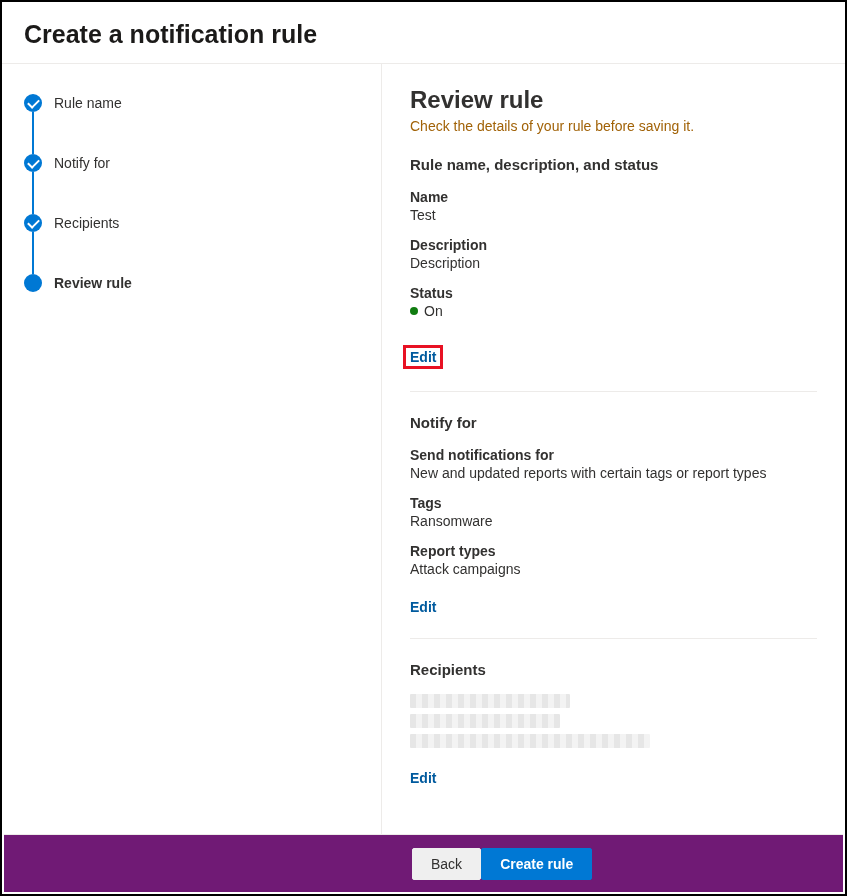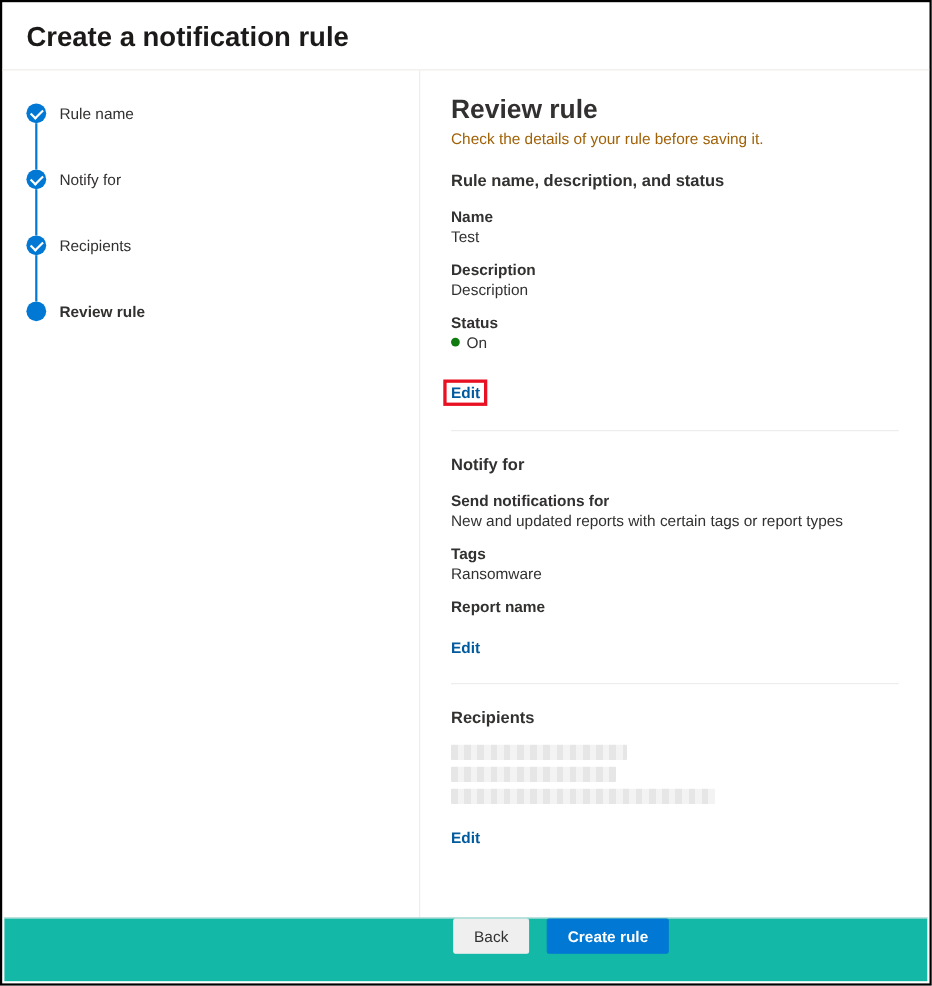--- a/index.html
+++ b/index.html
@@ -96,24 +96,23 @@
     height:14px;
     margin:6px 0;
     background: repeating-linear-gradient(90deg,#e6e6e6 0 6px,#f3f3f3 6px 12px);
     border-radius:1px;
   }
   .rl1{ width:160px; } .rl2{ width:150px; } .rl3{ width:240px; }
   .footer {
     position:absolute; left:2px; right:2px; bottom:2px;
     height:58px;
     border-top:1px solid #edebe9;
-    display:flex; align-items:flex-start;
+    display:flex; align-items:center;
     padding-left:408px;
-    gap:16px;
-    background:#14b8a6;
+    background:#701a75;
   }
   .btn {
     font-family:inherit;
     font-size:14px;
     height:32px;
     padding: 0 18px;
     border-radius:2px;
     cursor:pointer;
     border:1px solid transparent;
   }
@@ -194,21 +193,22 @@
 
       <div class="field">
         <div class="field-label">Send notifications for</div>
         <div class="field-value">New and updated reports with certain tags or report types</div>
       </div>
       <div class="field">
         <div class="field-label">Tags</div>
         <div class="field-value">Ransomware</div>
       </div>
       <div class="field">
-        <div class="field-label">Report name</div>
+        <div class="field-label">Report types</div>
+        <div class="field-value">Attack campaigns</div>
       </div>
       <a class="edit-link">Edit</a>
     </div>
 
     <div class="divider"></div>
 
     <div>
       <div class="section-title">Recipients</div>
       <div class="redacted-block">
         <div class="redacted-line rl1"></div>

